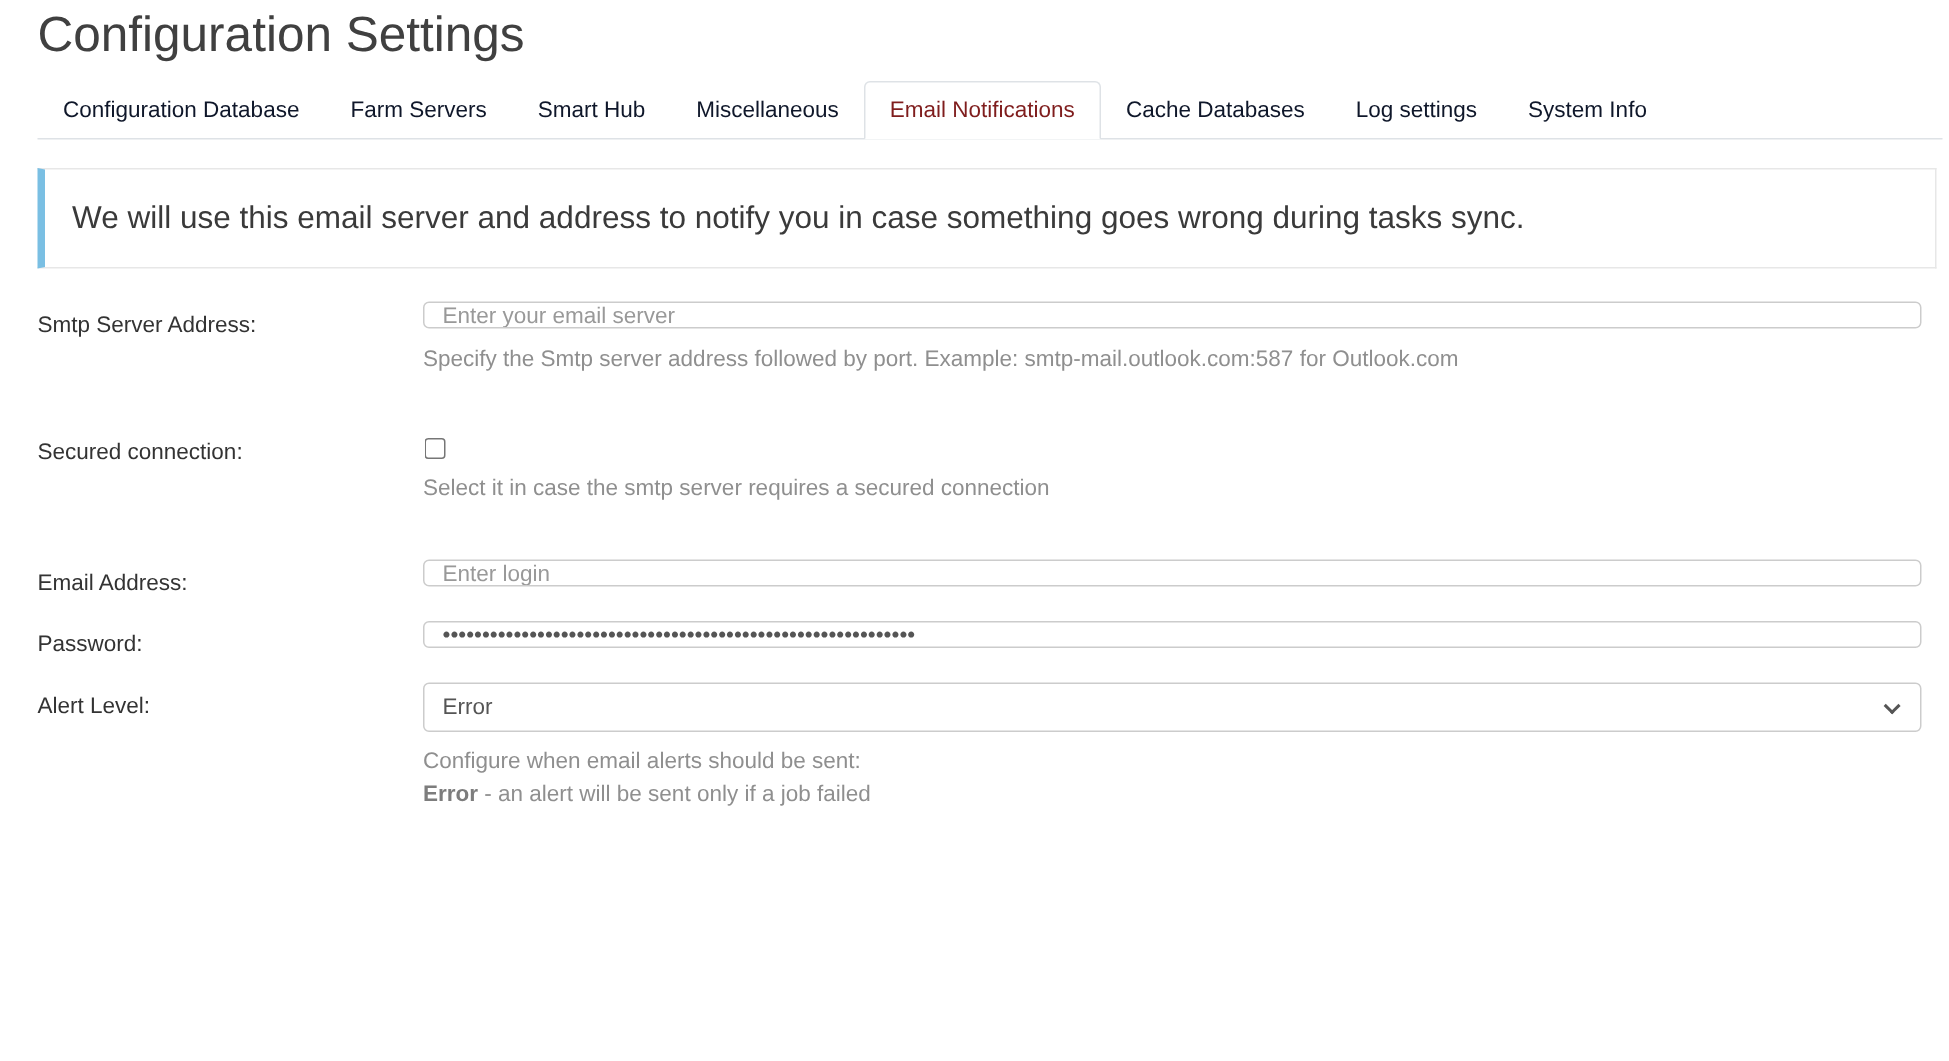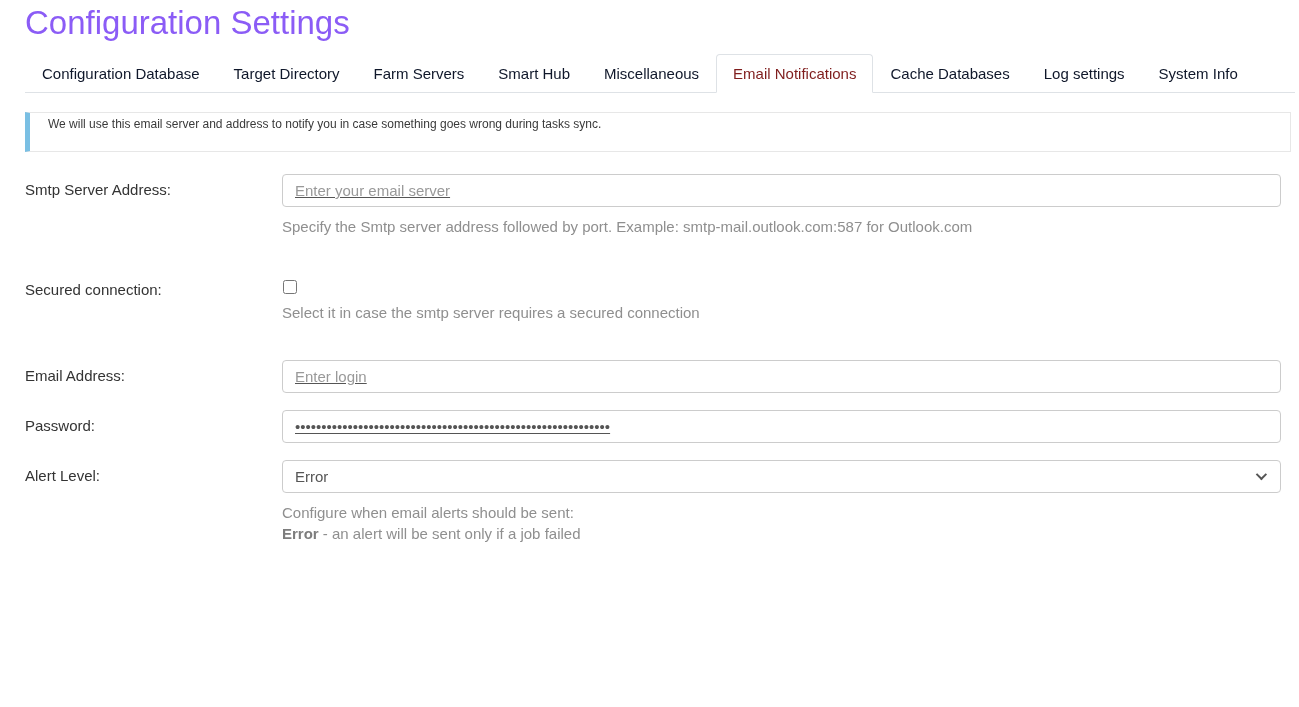--- a/index.html
+++ b/index.html
@@ -10,21 +10,21 @@
     font-family:"Liberation Sans", sans-serif;
     color:#333;
     overflow:hidden;
   }
   .container { padding:0 2px 0 25px; }
 
   h1.page-title {
     margin:4px 0 12px 0;
     font-size:33px;
     font-weight:400;
-    color:#8b5cf6;
+    color:#404040;
   }
 
   
   .tabbar {
     display:flex;
     border-bottom:1px solid #dee2e6;
     margin-right:2px;
   }
   .tab {
     padding:10px 16px;
@@ -43,48 +43,47 @@
     border-color:#dee2e6 #dee2e6 #fff #dee2e6;
   }
 
   
   .info-alert {
     margin-top:19px;
     margin-right:6px;
     border:1px solid #e7e7e7;
     border-left:5px solid #7abfe3;
     background:#fff;
-    padding:4px 15px 20px 18px;
-    font-size:12px;
+    padding:21px 15px 20px 18px;
+    font-size:21px;
     color:#3a3a3a;
   }
 
   
   .form { margin-top:22px; }
   .form-row { display:flex; }
   .label-col {
     flex:0 0 257px;
     width:257px;
     padding-top:7px;
     font-size:15px;
     color:#333;
   }
   .control-col { flex:1; margin-right:16px; min-width:0; }
 
   input.text-input {
     width:100%;
-    height:33px;
+    height:18px;
     padding:6px 12px;
     font-size:15px;
     font-family:"Liberation Sans", sans-serif;
     border:1px solid #ccc;
     border-radius:4px;
     color:#555;
     outline:none;
-    text-decoration:underline;
   }
   input.text-input::placeholder { color:#999; opacity:1; }
   input.password-masked { letter-spacing:0px; }
 
   .help {
     margin-top:9px;
     font-size:15px;
     color:#8f8f8f;
     line-height:1.45;
   }
@@ -125,21 +124,20 @@
 </style>
 </head>
 <body>
 
 <div class="container">
 
   <h1 class="page-title">Configuration Settings</h1>
 
   <div class="tabbar">
     <a class="tab">Configuration Database</a>
-    <a class="tab">Target Directory</a>
     <a class="tab">Farm Servers</a>
     <a class="tab">Smart Hub</a>
     <a class="tab">Miscellaneous</a>
     <a class="tab active">Email Notifications</a>
     <a class="tab">Cache Databases</a>
     <a class="tab">Log settings</a>
     <a class="tab">System Info</a>
   </div>
 
   <div class="info-alert">

